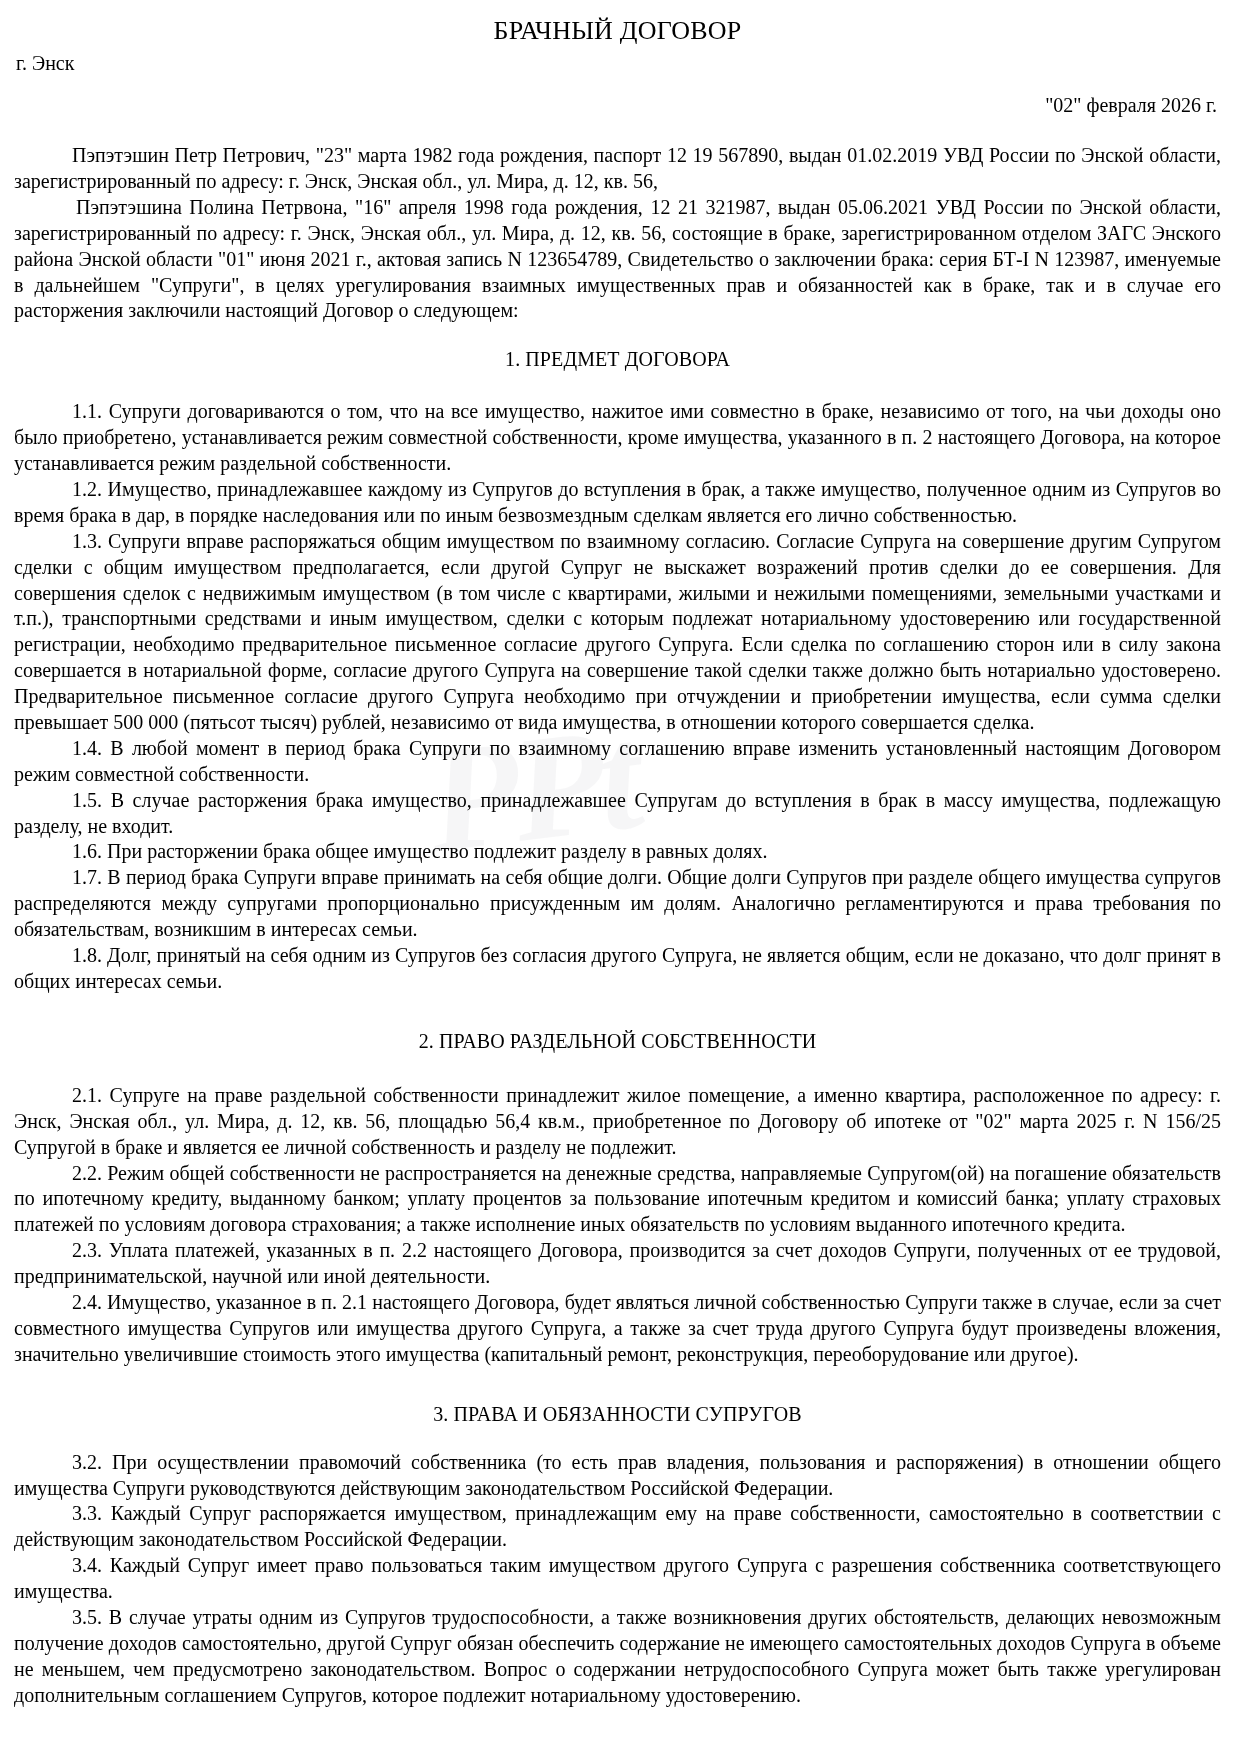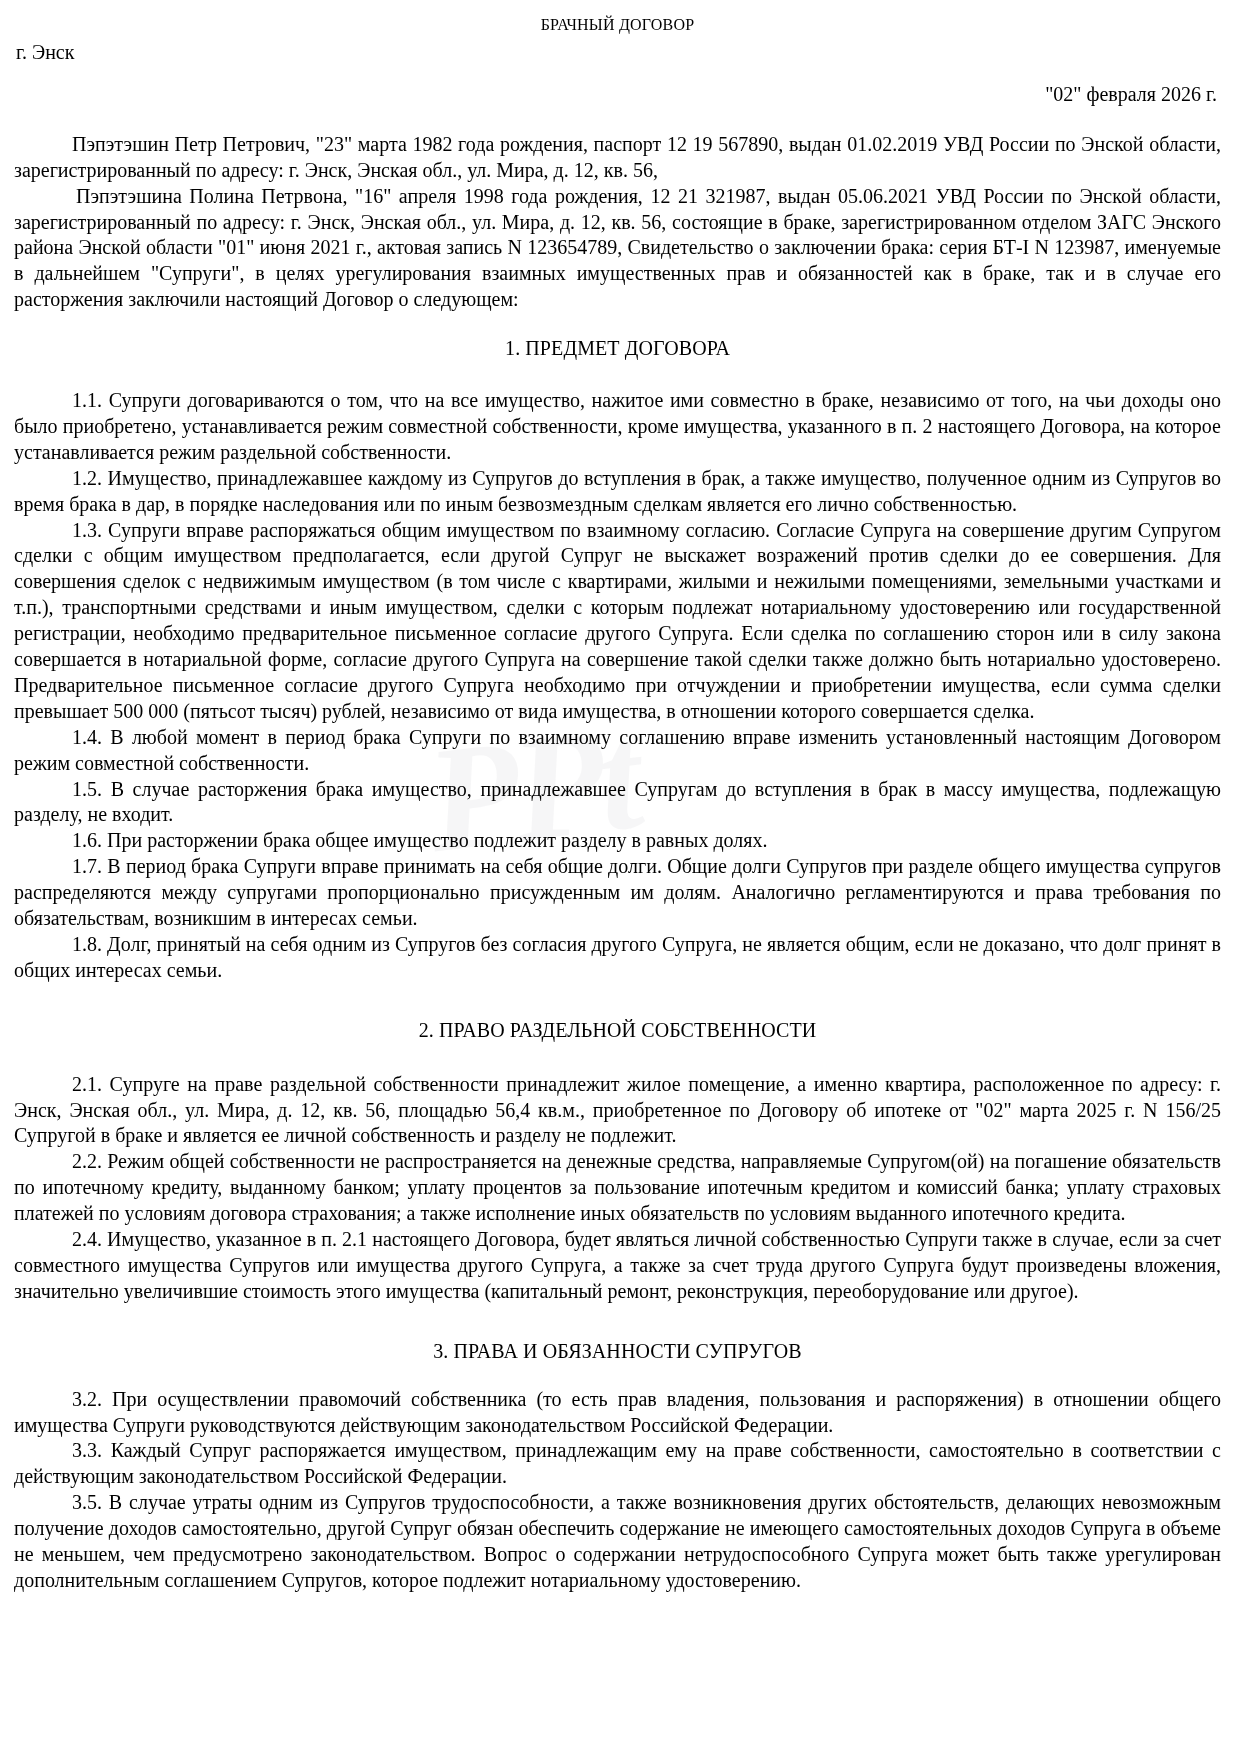--- a/index.html
+++ b/index.html
@@ -41,21 +41,21 @@
     transform: rotate(-7deg);
     user-select: none;
     white-space: nowrap;
   }
   .content {
     position: relative;
     z-index: 1;
   }
   .doc-title {
     text-align: center;
-    font-size: 16px;
+    font-size: 26px;
     line-height: 1.12;
     margin: 6px 0 0 0;
     letter-spacing: 0.2px;
   }
   .city-line {
     font-size: 20px;
     margin-top: 7px;
     text-align: left;
     padding-left: 2px;
   }
@@ -119,25 +119,27 @@
       <p class="para">1.5. В случае расторжения брака имущество, принадлежавшее Супругам до вступления в брак в массу имущества, подлежащую разделу, не входит.</p>
       <p class="para">1.6. При расторжении брака общее имущество подлежит разделу в равных долях.</p>
       <p class="para">1.7. В период брака Супруги вправе принимать на себя общие долги. Общие долги Супругов при разделе общего имущества супругов распределяются между супругами пропорционально присужденным им долям. Аналогично регламентируются и права требования по обязательствам, возникшим в интересах семьи.</p>
       <p class="para">1.8. Долг, принятый на себя одним из Супругов без согласия другого Супруга, не является общим, если не доказано, что долг принят в общих интересах семьи.</p>
     </div>
 
     <h2 class="section second">2. ПРАВО РАЗДЕЛЬНОЙ СОБСТВЕННОСТИ</h2>
     <div>
       <p class="para">2.1. Супруге на праве раздельной собственности принадлежит жилое помещение, а именно квартира, расположенное по адресу: г. Энск, Энская обл., ул. Мира, д. 12, кв. 56, площадью 56,4 кв.м., приобретенное по Договору об ипотеке от "02" марта 2025 г. N 156/25 Супругой в браке и является ее личной собственность и разделу не подлежит.</p>
       <p class="para">2.2. Режим общей собственности не распространяется на денежные средства, направляемые Супругом(ой) на погашение обязательств по ипотечному кредиту, выданному банком; уплату процентов за пользование ипотечным кредитом и комиссий банка; уплату страховых платежей по условиям договора страхования; а также исполнение иных обязательств по условиям выданного ипотечного кредита.</p>
+      <p class="para">2.3. Уплата платежей, указанных в п. 2.2 настоящего Договора, производится за счет доходов Супруги, полученных от ее трудовой, предпринимательской, научной или иной деятельности.</p>
       <p class="para">2.4. Имущество, указанное в п. 2.1 настоящего Договора, будет являться личной собственностью Супруги также в случае, если за счет совместного имущества Супругов или имущества другого Супруга, а также за счет труда другого Супруга будут произведены вложения, значительно увеличившие стоимость этого имущества (капитальный ремонт, реконструкция, переоборудование или другое).</p>
     </div>
 
     <h2 class="section third">3. ПРАВА И ОБЯЗАННОСТИ СУПРУГОВ</h2>
     <div>
       <p class="para">3.2. При осуществлении правомочий собственника (то есть прав владения, пользования и распоряжения) в отношении общего имущества Супруги руководствуются действующим законодательством Российской Федерации.</p>
       <p class="para">3.3. Каждый Супруг распоряжается имуществом, принадлежащим ему на праве собственности, самостоятельно в соответствии с действующим законодательством Российской Федерации.</p>
+      <p class="para">3.4. Каждый Супруг имеет право пользоваться таким имуществом другого Супруга с разрешения собственника соответствующего имущества.</p>
       <p class="para">3.5. В случае утраты одним из Супругов трудоспособности, а также возникновения других обстоятельств, делающих невозможным получение доходов самостоятельно, другой Супруг обязан обеспечить содержание не имеющего самостоятельных доходов Супруга в объеме не меньшем, чем предусмотрено законодательством. Вопрос о содержании нетрудоспособного Супруга может быть также урегулирован дополнительным соглашением Супругов, которое подлежит нотариальному удостоверению.</p>
 
     </div>
 
   </div>
 </div>
 
 </body></html>

